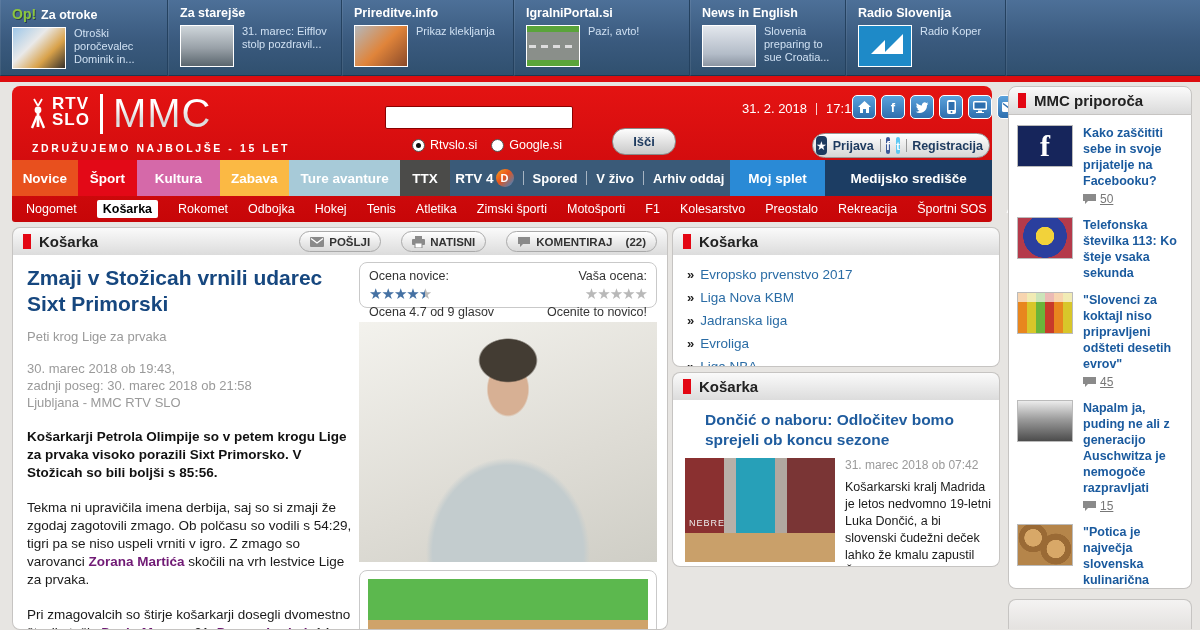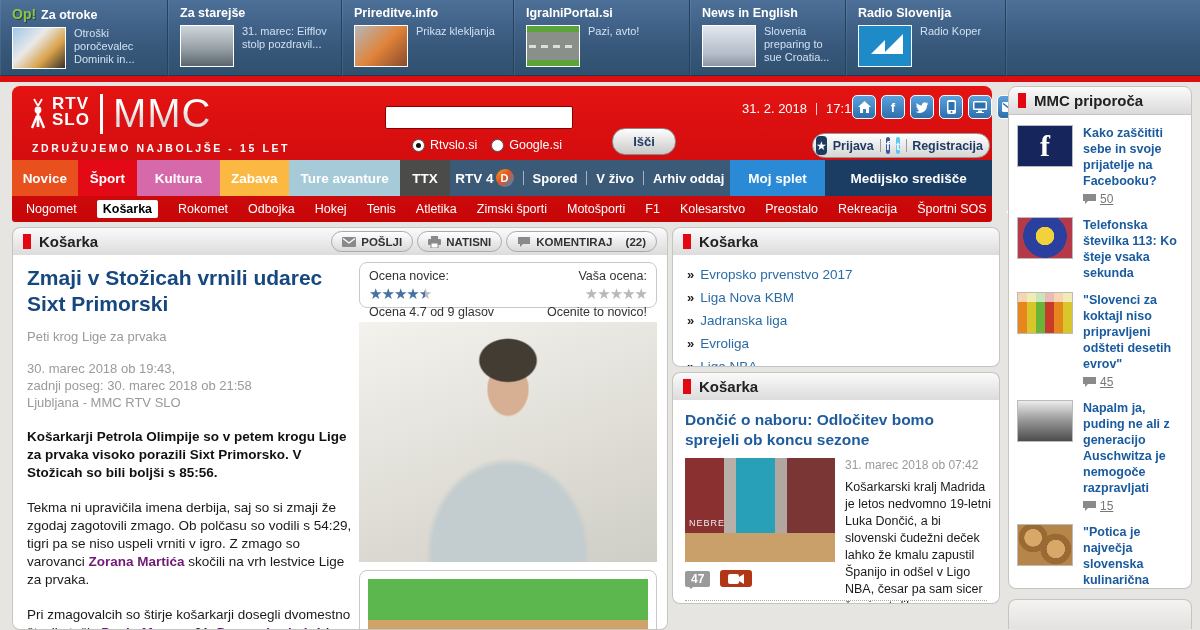--- a/index.html
+++ b/index.html
@@ -97,21 +97,21 @@
 .sn-link.active { background:#fff; color:#000; padding:2px 6px; border-radius:2px; font-weight:bold; }
 .sn-sep { width:1px; height:11px; background:rgba(255,255,255,.65); }
 
 
 .sect { position:absolute; height:28px; background:linear-gradient(180deg,#fafafa,#dcdcdc);
   border:1px solid #c6c4c2; border-bottom:none; border-radius:8px 8px 0 0; display:flex; align-items:center; padding:0 10px; }
 .red-sq { width:8px; height:15px; background:#e30613; margin-right:8px; flex:none; }
 .sect-title { font-size:15px; font-weight:bold; color:#222; }
 .whitebox { position:absolute; background:#fff; border:1px solid #c6c4c2; border-top:none; border-radius:0 0 8px 8px; overflow:hidden; }
 
-.actions { margin-left:auto; display:flex; gap:4px; }
+.actions { margin-left:auto; display:flex; gap:20px; }
 .act-btn { height:21px; border:1px solid #aaa; border-radius:11px; background:linear-gradient(180deg,#ffffff,#d9d9d9);
   display:flex; align-items:center; gap:5px; padding:0 10px; font-size:11.5px; font-weight:bold; color:#333; cursor:pointer; }
 
 
 .art-left { position:absolute; left:14px; top:10px; width:332px; }
 .art-title { color:#16477f; font-size:21px; font-weight:bold; line-height:26px; }
 .art-sub { color:#9a9a9a; font-size:13px; margin-top:12px; }
 .art-meta { color:#9a9a9a; font-size:13px; line-height:17px; margin-top:16px; }
 .art-lead { color:#111; font-size:13.5px; font-weight:bold; line-height:18px; margin-top:17px; }
 .art-p { color:#1a1a1a; font-size:13.5px; line-height:18px; margin-top:17px; }
@@ -460,21 +460,21 @@
         <span class="rel-arrow">»</span>
         <span class="rel-link">Liga NBA</span>
       </div>
   </div>
 </div>
 
 <div class="sect" style="left:672px; top:372px; width:328px;">
   <span class="red-sq"></span>
   <span class="sect-title">Košarka</span>
 </div>
-<div class="whitebox" style="left:672px; top:400px; width:328px; height:204px;">
+<div class="whitebox" style="left:672px; top:400px; width:328px; height:167px;padding-left:20px;">
   <div class="n2-title">Dončić o naboru: Odločitev bomo sprejeli ob koncu sezone</div>
   <div class="ph-doncic"></div>
   <div class="n2-imglabel">NEBRE</div>
   <div class="badge-row">
     <span class="cbadge">47</span>
     <span class="vbadge">
       <svg width="16" height="10" viewBox="0 0 16 10">
           <rect width="11" height="10" rx="2" fill="#fff"></rect>
           <path d="M11 3 L16 0 V10 L11 7 Z" fill="#fff"></path>
         </svg>

